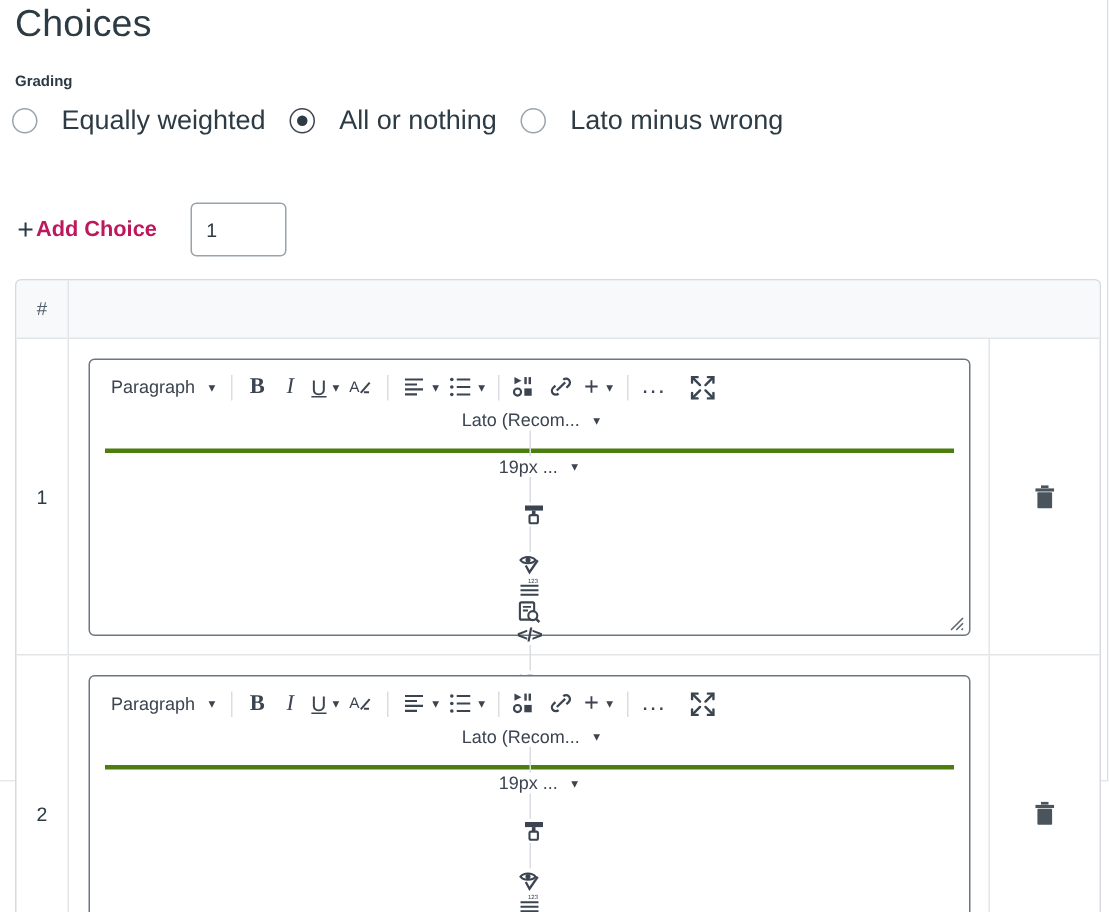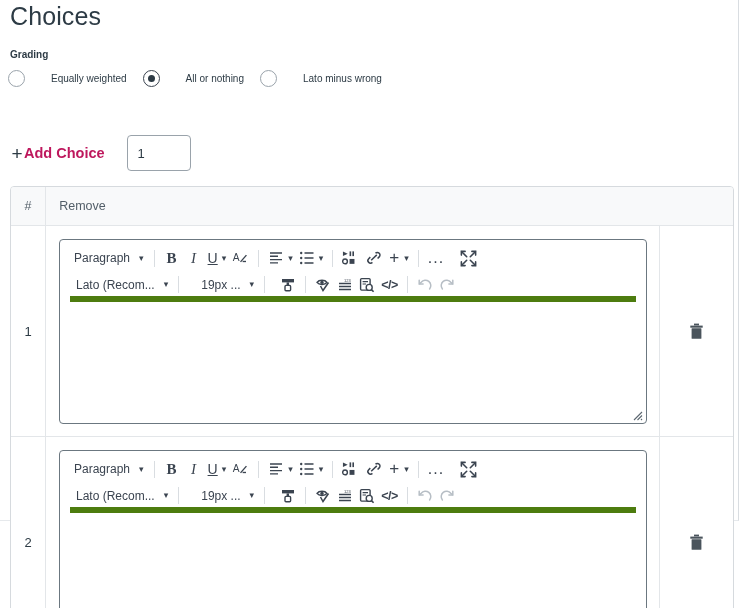--- a/index.html
+++ b/index.html
@@ -34,21 +34,21 @@
   }
   .radio-item { display:flex; align-items:center; margin-right:16px; cursor:pointer; }
   .radio-circle {
     width:17px; height:17px; border-radius:50%;
     border:1.3px solid #9aa3ab; background:#fff;
     display:flex; align-items:center; justify-content:center;
     flex:0 0 auto;
   }
   .radio-circle.checked { border-color:#3b4450; }
   .radio-dot { width:7px; height:7px; border-radius:50%; background:#2d3b45; }
-  .radio-text { font-size:10px; color:#2d3b45; margin-left:26px; white-space:nowrap; }
+  .radio-text { font-size:18px; color:#2d3b45; margin-left:16px; white-space:nowrap; }
 
   
   .addchoice-row { position:absolute; left:10px; top:135px; display:flex; align-items:center; }
   .plus-glyph { font-size:19px; color:#2d3b45; line-height:1; width:14px; text-align:center; }
   .addchoice-link {
     font-size:14.5px; font-weight:700; color:#be185d; 
     text-decoration:none; cursor:pointer; white-space:nowrap;
   }
   .count-input {
     margin-left:22px; width:64px; height:36px;
@@ -90,21 +90,21 @@
 
   
   .rce {
     border:1px solid #6b7780; border-radius:4px; background:#fff;
     display:flex; flex-direction:column; position:relative;
   }
   .rce-toolbar { padding:4px 2px 0 2px; }
   .tb-row {
     display:flex; align-items:center; height:28px; padding:0 6px;
   }
-  .tb-row.second { border-bottom:6px solid #4d7c0f; margin:1px 8px 0 8px; padding:0; height:29px; }
+  .tb-row.second { border-bottom:3px solid #4d7c0f; margin:1px 8px 0 8px; padding:0; height:29px;flex-direction:column; }
   .tb-btn {
     display:flex; align-items:center; justify-content:center;
     height:24px; min-width:22px; padding:0 3px;
     background:none; border:none; cursor:pointer; color:#3b4450;
   }
   .tb-select {
     display:flex; align-items:center; height:24px; padding:0 4px 0 6px;
     background:none; border:none; cursor:pointer;
     font-family:"Liberation Sans", sans-serif; font-size:12px; color:#3b4450;
     white-space:nowrap;
@@ -150,21 +150,20 @@
   <div class="addchoice-row">
     <span class="plus-glyph">+</span>
     <a class="addchoice-link">Add Choice</a>
     <input class="count-input" type="text" value="1" style="">
   </div>
 
   <div class="table-wrap">
 
     <div class="thead">
       <div class="th th-num">#</div>
-      <div class="th th-remove">Remove</div>
     </div>
 
     <div class="trow" style="height:211px;">
       <div class="td-num">1</div>
       <div class="td-value">
         <div class="rce" style="height:185px;">
           <div class="rce-toolbar">
 
             <div class="tb-row">
               <div class="tb-select">

